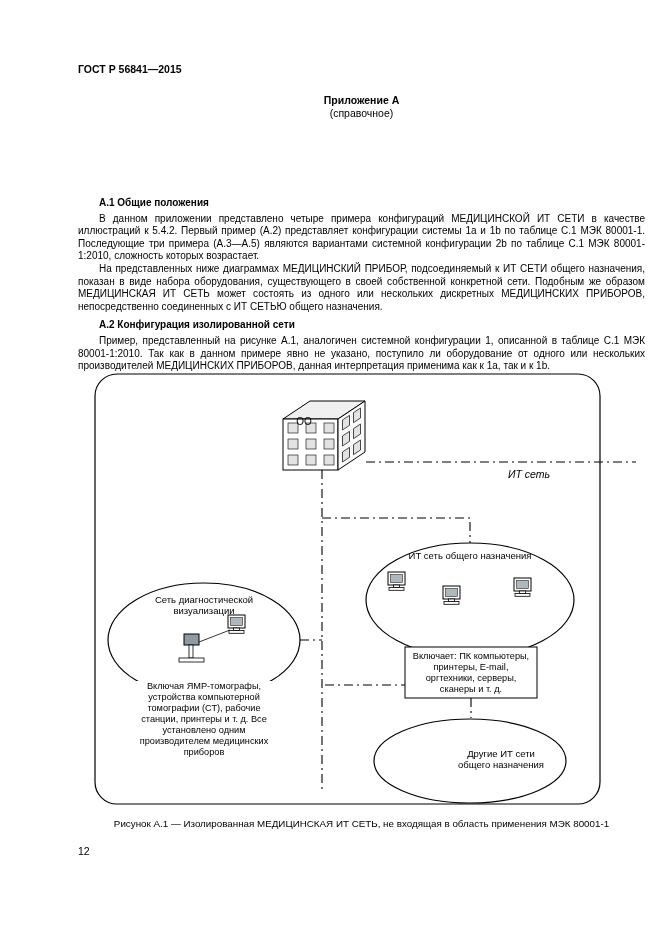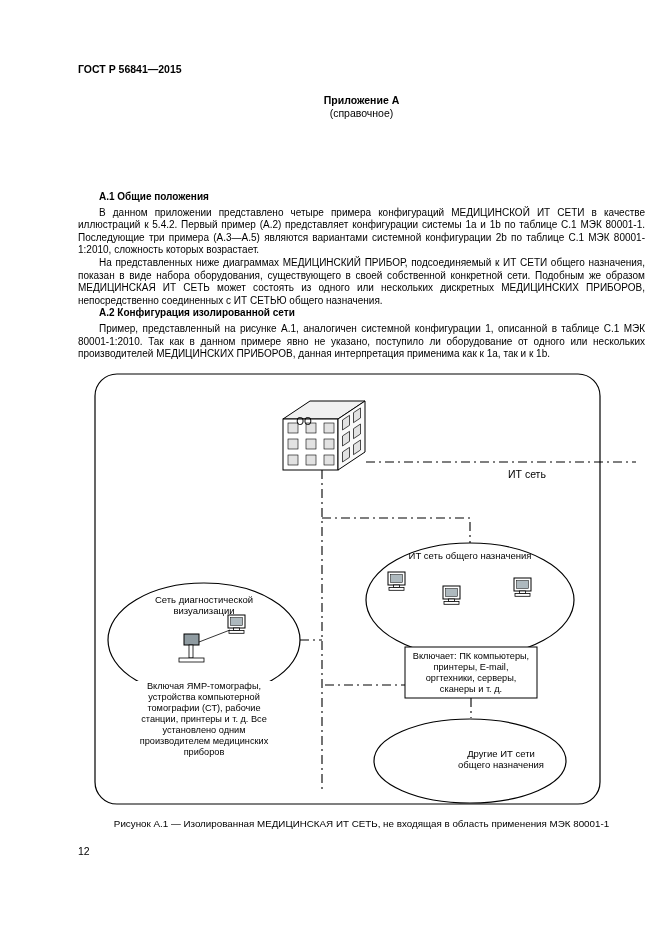--- a/index.html
+++ b/index.html
@@ -6,21 +6,21 @@
   .page{position:relative;width:661px;height:928px;background:#fff;
         font-family:"Liberation Sans",sans-serif;color:#000;overflow:hidden;}
   .hdr{position:absolute;left:78px;top:63px;font-size:10.5px;font-weight:bold;}
   .appendix{position:absolute;left:78px;top:94px;width:567px;text-align:center;
             font-size:10.5px;line-height:13px;}
   .appendix .a1{font-weight:bold;}
   .doc-title{position:absolute;left:78px;top:159px;width:567px;text-align:center;
              font-size:11px;font-weight:bold;}
   .body-text{position:absolute;left:78px;top:191px;width:567px;font-size:10px;line-height:12.6px;}
   .body-text p{margin:0;text-indent:21px;text-align:justify;}
-  .body-text p.h{font-weight:bold;text-align:left;margin-bottom:3px;}
+  .body-text p.h{font-weight:bold;text-align:left;margin-top:6px;margin-bottom:3px;}
   .figure{position:absolute;left:78px;top:372px;width:567px;height:438px;}
   .figure svg{position:absolute;left:0;top:0;}
   .dd{fill:none;stroke:#000;stroke-width:1.1;stroke-dasharray:9 4 2 4;}
   .flabel{position:absolute;font-size:9.5px;line-height:11px;text-align:center;}
   .caption{position:absolute;left:78px;top:818px;width:567px;text-align:center;font-size:9.8px;}
   .pagenum{position:absolute;left:78px;top:845px;font-size:10.5px;}
 </style>
 </head>
 <body>
 
@@ -100,21 +100,21 @@
         <rect x="106" y="262" width="15" height="11" fill="#8f9ba1" stroke="#000"></rect>
         <rect x="111" y="273" width="4" height="13" fill="#fff" stroke="#000" stroke-width="0.8"></rect>
         <rect x="101" y="286" width="25" height="4" fill="#fff" stroke="#000" stroke-width="0.8"></rect>
       </g>
       <use href="#pc" x="150" y="243"></use>
 
       <rect x="327" y="275" width="132" height="51" fill="#fff" stroke="#000" stroke-width="1"></rect>
     </svg>
 
     <div class="flabel" style="left:180px;top:44px;width:26px;font-size:10px;margin-left:33px;">ОО</div>
-    <div class="flabel" style="left:430px;top:97px;width:70px;font-size:10.5px;text-align:left;">ИТ сеть</div>
+    <div class="flabel" style="left:430px;top:97px;width:70px;font-size:10.5px;text-align:left;font-style:italic;">ИТ сеть</div>
     <div class="flabel" style="left:302px;top:178px;width:180px;">ИТ сеть общего назначения</div>
     <div class="flabel" style="left:56px;top:309px;width:140px;background:#fff;font-size:9.2px;">Включая ЯМР-томографы, устройства компьютерной томографии (СТ), рабочие станции, принтеры и т. д. Все установлено одним производителем медицинских приборов</div>
     <div class="flabel" style="left:53px;top:222px;width:146px;">Сеть диагностической визуализации</div>
     <div class="flabel" style="left:330px;top:279px;width:126px;font-size:9.2px;">Включает: ПК компьютеры, принтеры, E-mail, оргтехники, серверы, сканеры и т. д.</div>
     <div class="flabel" style="left:342px;top:376px;width:100px;margin-left:31px;">Другие ИТ сети общего назначения</div>
   </div>
 
   <div class="caption">Рисунок  А.1 — Изолированная МЕДИЦИНСКАЯ ИТ СЕТЬ, не входящая в область применения МЭК 80001-1</div>
 
   <div class="pagenum">12</div>

